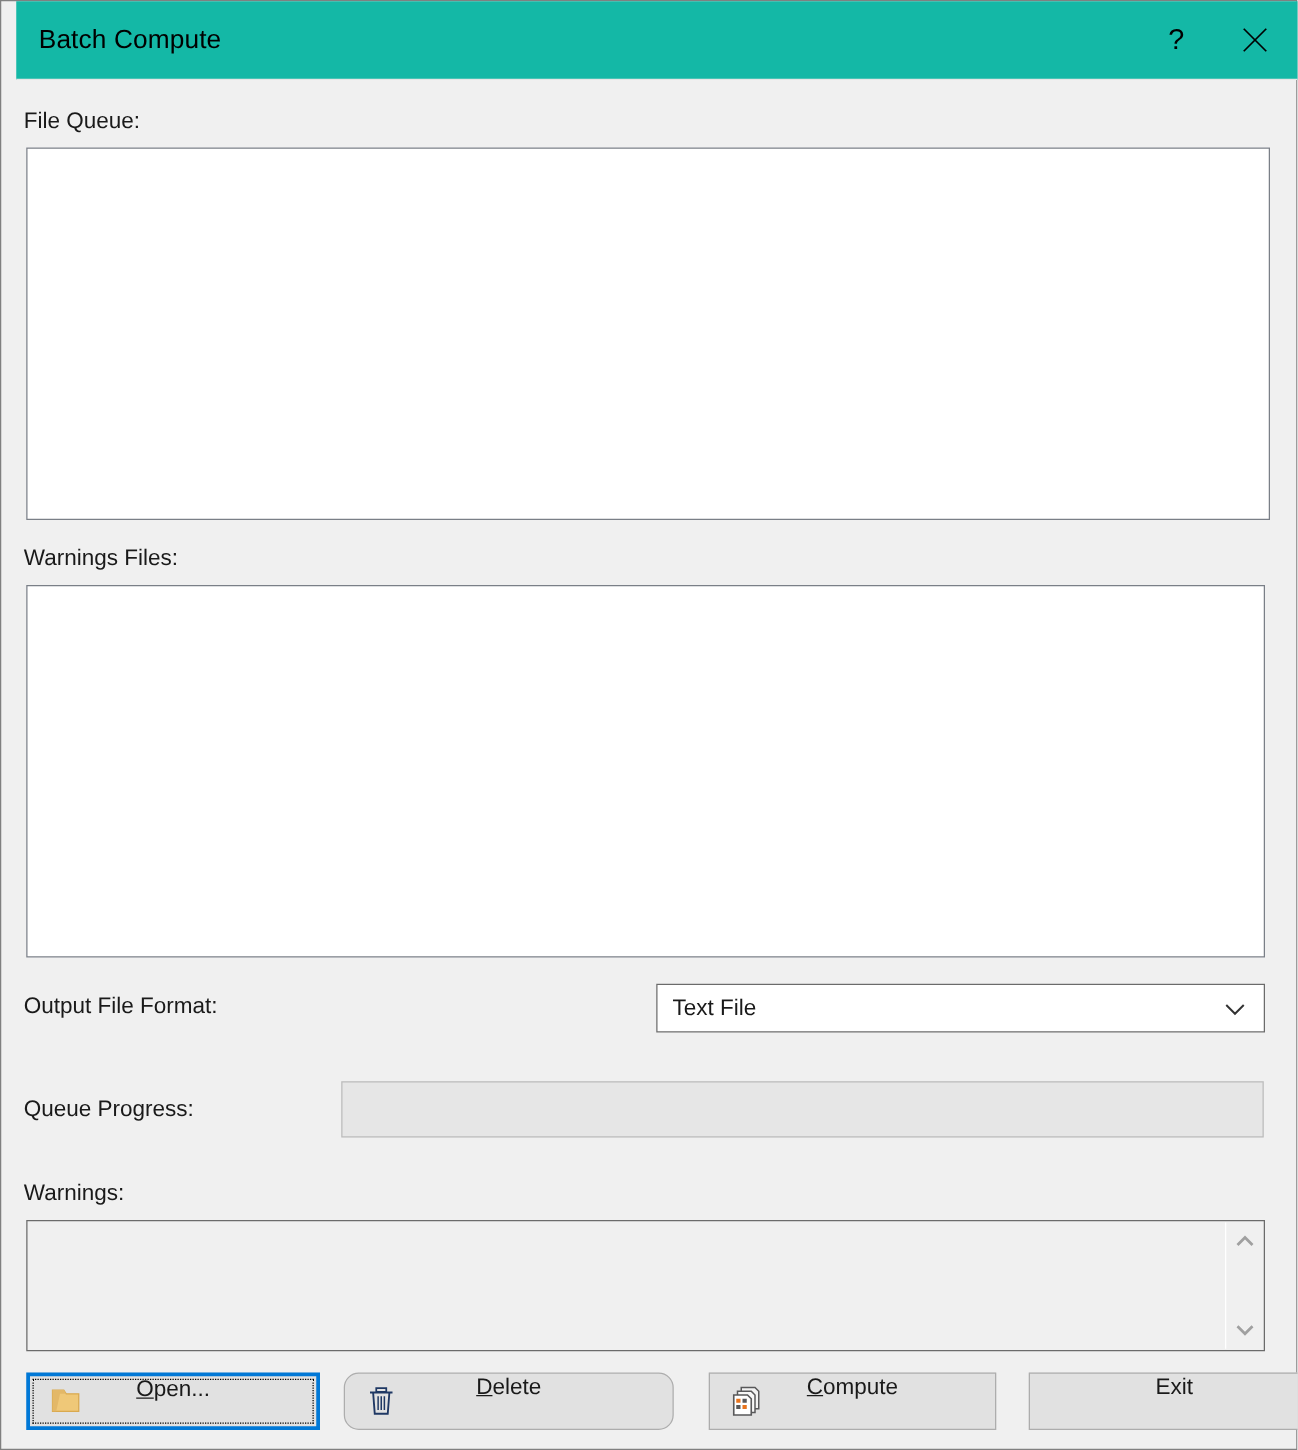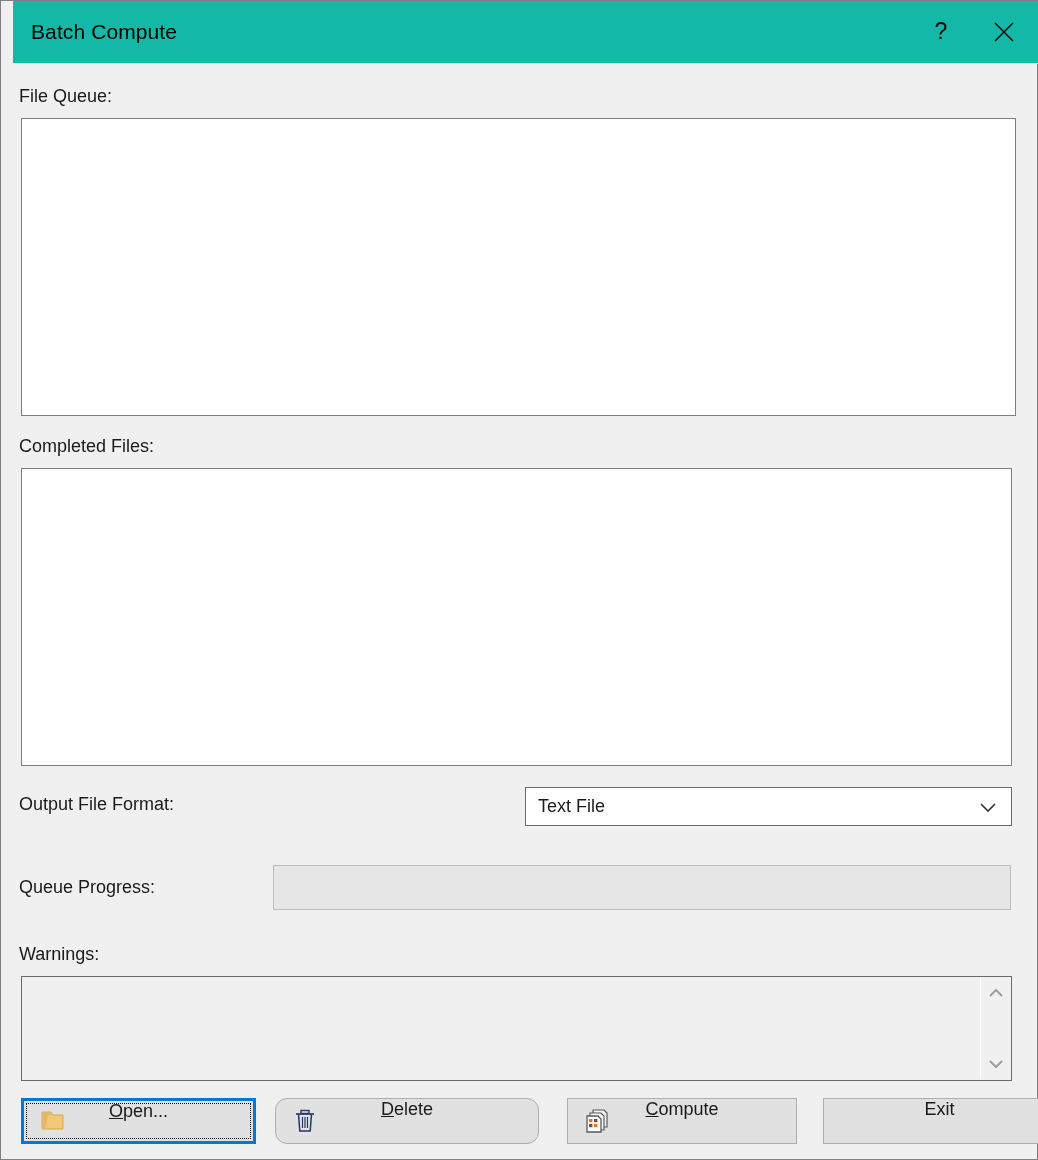--- a/index.html
+++ b/index.html
@@ -237,21 +237,21 @@
       <svg id="close-icon" viewBox="0 0 22 22">
         <line x1="2" y1="2" x2="20" y2="20" stroke="#000000" stroke-width="1.4"></line>
         <line x1="20" y1="2" x2="2" y2="20" stroke="#000000" stroke-width="1.4"></line>
       </svg>
     </div>
   </div>
 
   <div class="field-label" id="file-queue-label">File Queue:</div>
   <div class="listbox" id="file-queue-list"></div>
 
-  <div class="field-label" id="completed-files-label">Completed Files:</div>
+  <div class="field-label" id="completed-files-label">Warnings Files:</div>
   <div class="listbox" id="completed-files-list"></div>
 
   <div class="field-label" id="output-format-label">Output File Format:</div>
   <div id="output-format-combo">
     <span id="output-format-value">Text File</span>
     <svg id="combo-chevron-icon" viewBox="0 0 22 22">
       <polyline points="4,8 11,15 18,8" fill="none" stroke="#333333" stroke-width="1.6"></polyline>
     </svg>
   </div>
 

